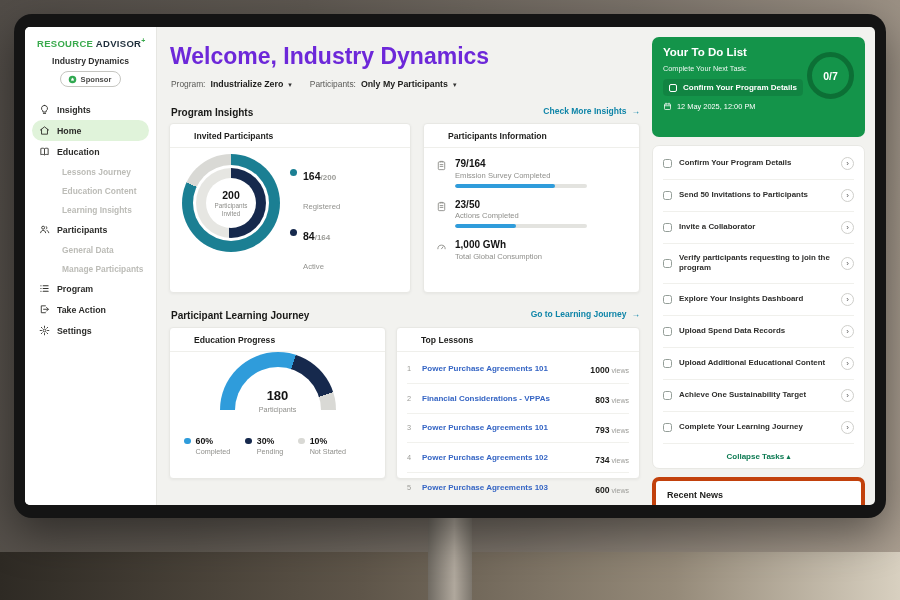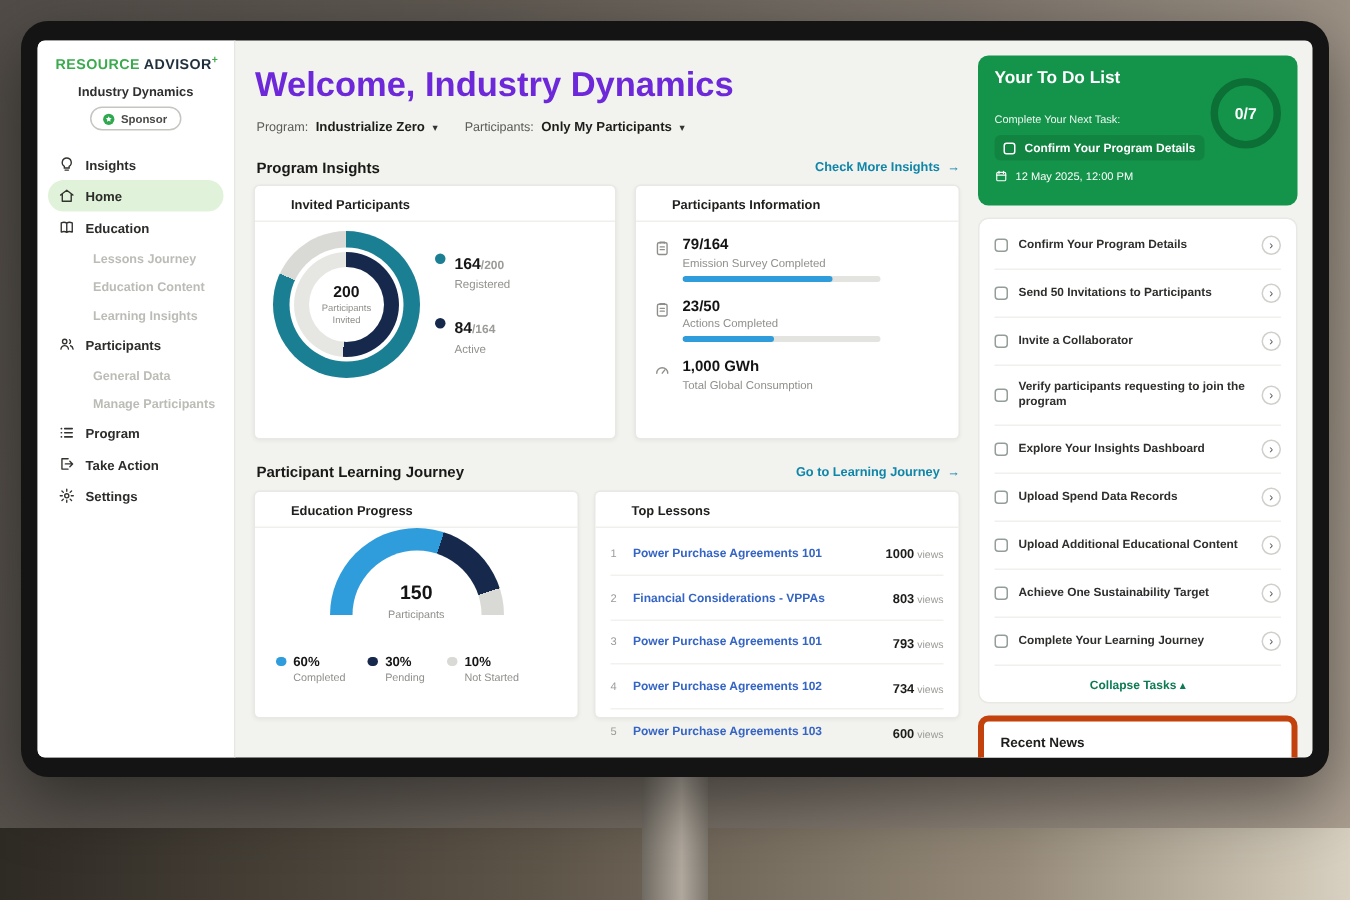--- a/index.html
+++ b/index.html
@@ -59,21 +59,21 @@
   .d-inner { position:absolute; inset:14px; border-radius:50%; }
   .d-hole  { position:absolute; inset:24px; border-radius:50%; background:#fff; display:flex; flex-direction:column;
              align-items:center; justify-content:center; text-align:center; }
   .d-hole b { font-size:10.5px; color:#141414; }
   .d-hole span { font-size:6.3px; color:#8e8e8a; line-height:1.15; margin-top:1px; width:40px; }
   .inv-legend { position:absolute; left:120px; top:42px; display:flex; flex-direction:column; gap:15px; }
   .leg-item { display:flex; gap:6px; align-items:flex-start; }
   .leg-dot { width:7px; height:7px; border-radius:50%; margin-top:3px; flex:none; }
   .leg-val { font-size:10.5px; font-weight:bold; color:#161616; }
   .leg-val i { font-style:normal; font-size:8px; color:#9b9b97; }
-  .leg-lab { display:block; font-size:7.7px; color:#92928e; margin-top:1px; }
+  .leg-lab { display:block; font-size:7.7px; color:#92928e; margin-top:18px; }
 
   
   .pi-body { padding:10px 12px 0; }
   .pi-row { display:flex; gap:8px; margin-bottom:11px; align-items:flex-start; }
   .pi-row svg { width:11px; height:11px; color:#8e8e8a; margin-top:2px; flex:none; }
   .pi-val { font-size:10px; font-weight:bold; color:#141414; }
   .pi-lab { font-size:7.6px; color:#8f8f8b; margin-top:1.5px; }
   .pi-bar { margin-top:4px; width:132px; height:4px; border-radius:2px; background:#e3e3df; overflow:hidden; }
   .pi-fill { height:100%; border-radius:2px; background:#2f9cdb; }
 
@@ -97,21 +97,21 @@
   .l-rank { font-size:7.4px; color:#9b9b97; width:8px; flex:none; }
   .l-title { font-size:8px; color:#3565c4; font-weight:bold; flex:1; cursor:pointer; }
   .l-views { white-space:nowrap; }
   .l-views b { font-size:8.6px; color:#1c1c1a; }
   .l-vlab { font-size:7px; color:#9b9b97; margin-left:2px; }
 
   
   .todo-card { position:absolute; left:627px; top:10px; width:213px; height:100px; background:#14944a;
                border-radius:7px; color:#fff; padding:9px 11px; }
   .todo-title { font-size:11.5px; font-weight:bold; }
-  .todo-sub { font-size:7.3px; opacity:.92; margin-top:17px; }
+  .todo-sub { font-size:7.3px; opacity:.92; margin-top:6px; }
   .todo-next { display:flex; gap:6px; align-items:center; margin-top:6px; background:rgba(0,0,0,.10);
                padding:4px 6px; border-radius:4px; width:fit-content; }
   .todo-check { width:8px; height:8px; border:1.2px solid #fff; border-radius:2px; flex:none; }
   .todo-next-label { font-size:8px; font-weight:bold; }
   .todo-due { display:flex; gap:5px; align-items:center; margin-top:6px; font-size:7.4px; }
   .todo-due svg { width:9px; height:9px; color:#fff; }
   .todo-ring { position:absolute; right:11px; top:15px; width:47px; height:47px; border-radius:50%;
                border:5px solid #0c6f35; display:flex; align-items:center; justify-content:center; }
   .todo-ring b { font-size:10.5px; color:#fff; }
 
@@ -302,21 +302,21 @@
     <span>→</span>
   </a>
 
   <div class="card" id="card-edu">
     <div class="card-h">Education Progress</div>
     <div class="gauge-wrap">
       <div class="gauge-disc" style="background: conic-gradient(from 270deg, rgb(47, 156, 219) 0deg, rgb(47, 156, 219) 108deg, rgb(22, 41, 77) 108deg, rgb(22, 41, 77) 162deg, rgb(217, 217, 213) 162deg, rgb(217, 217, 213) 180deg, transparent 180deg, transparent 360deg);"></div>
       <div class="gauge-hole"></div>
     </div>
     <div class="gauge-center">
-      <b>150</b>
+      <b>180</b>
       <span>Participants</span>
     </div>
     <div class="edu-legend">
 
         <div class="el-item">
           <div class="el-top">
             <span class="el-dot" style="background: rgb(47, 156, 219);"></span>
             <span class="el-pct">60%</span>
           </div>
           <div class="el-lab">Completed</div>

